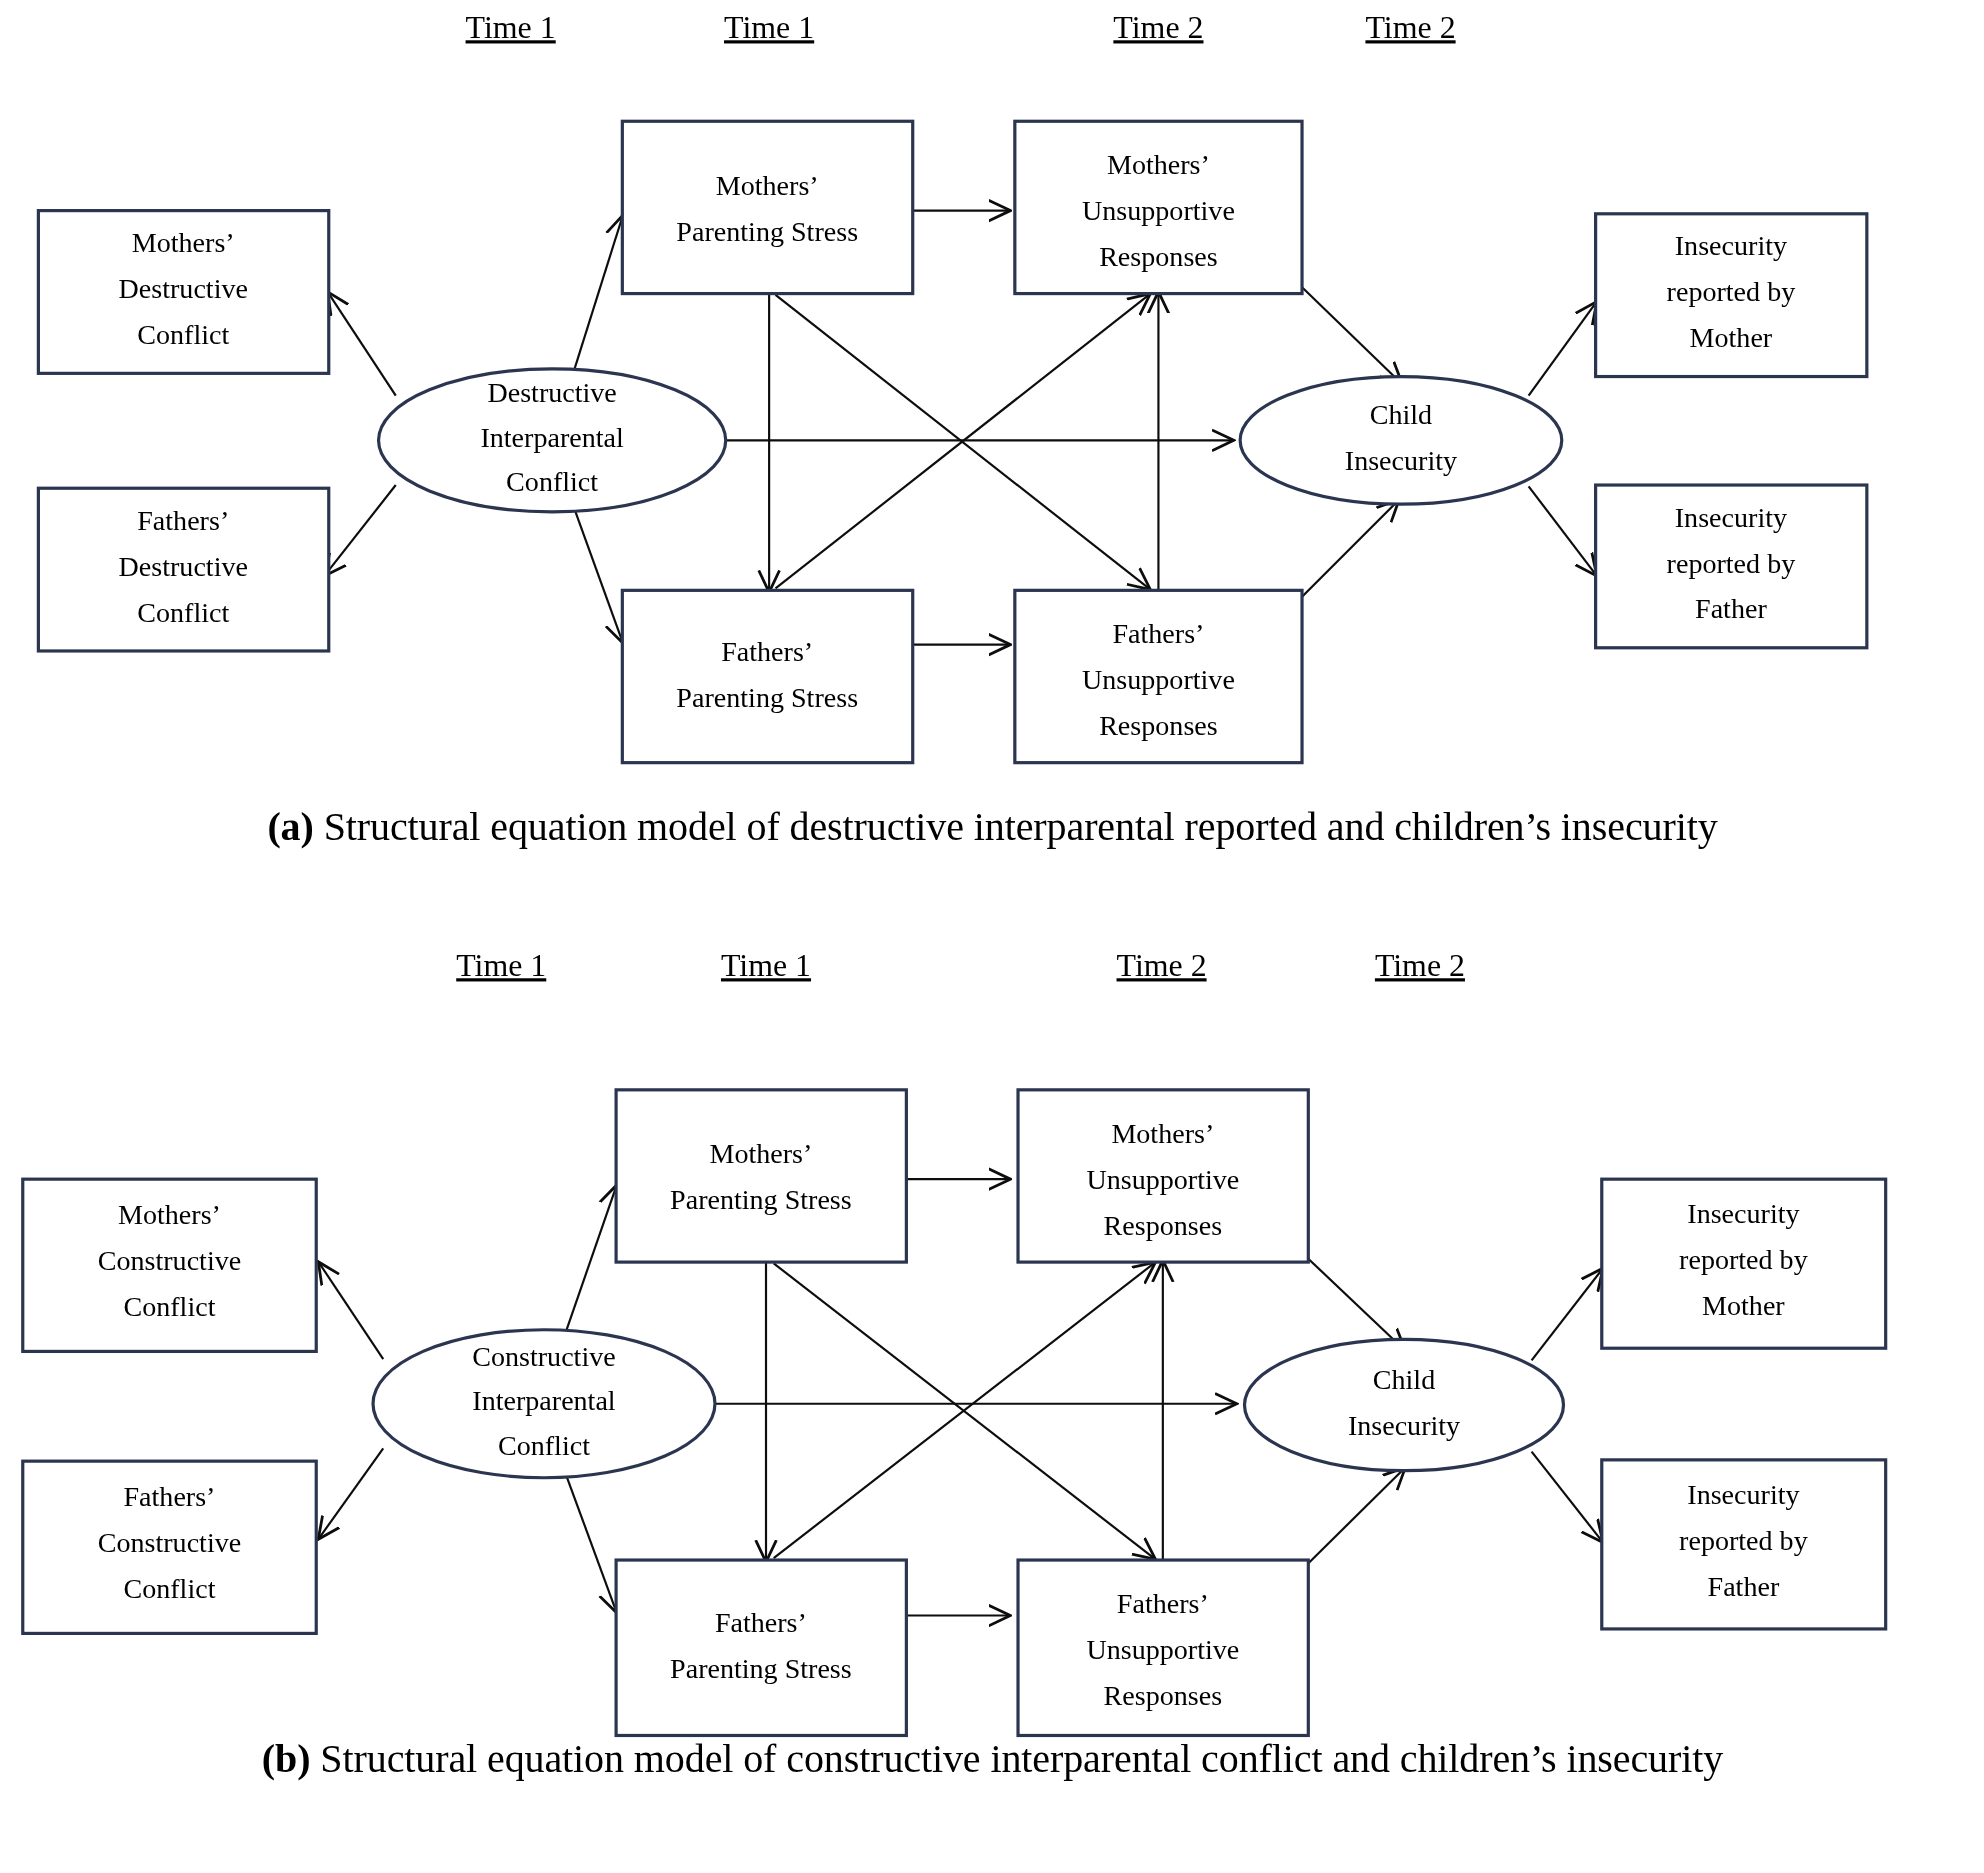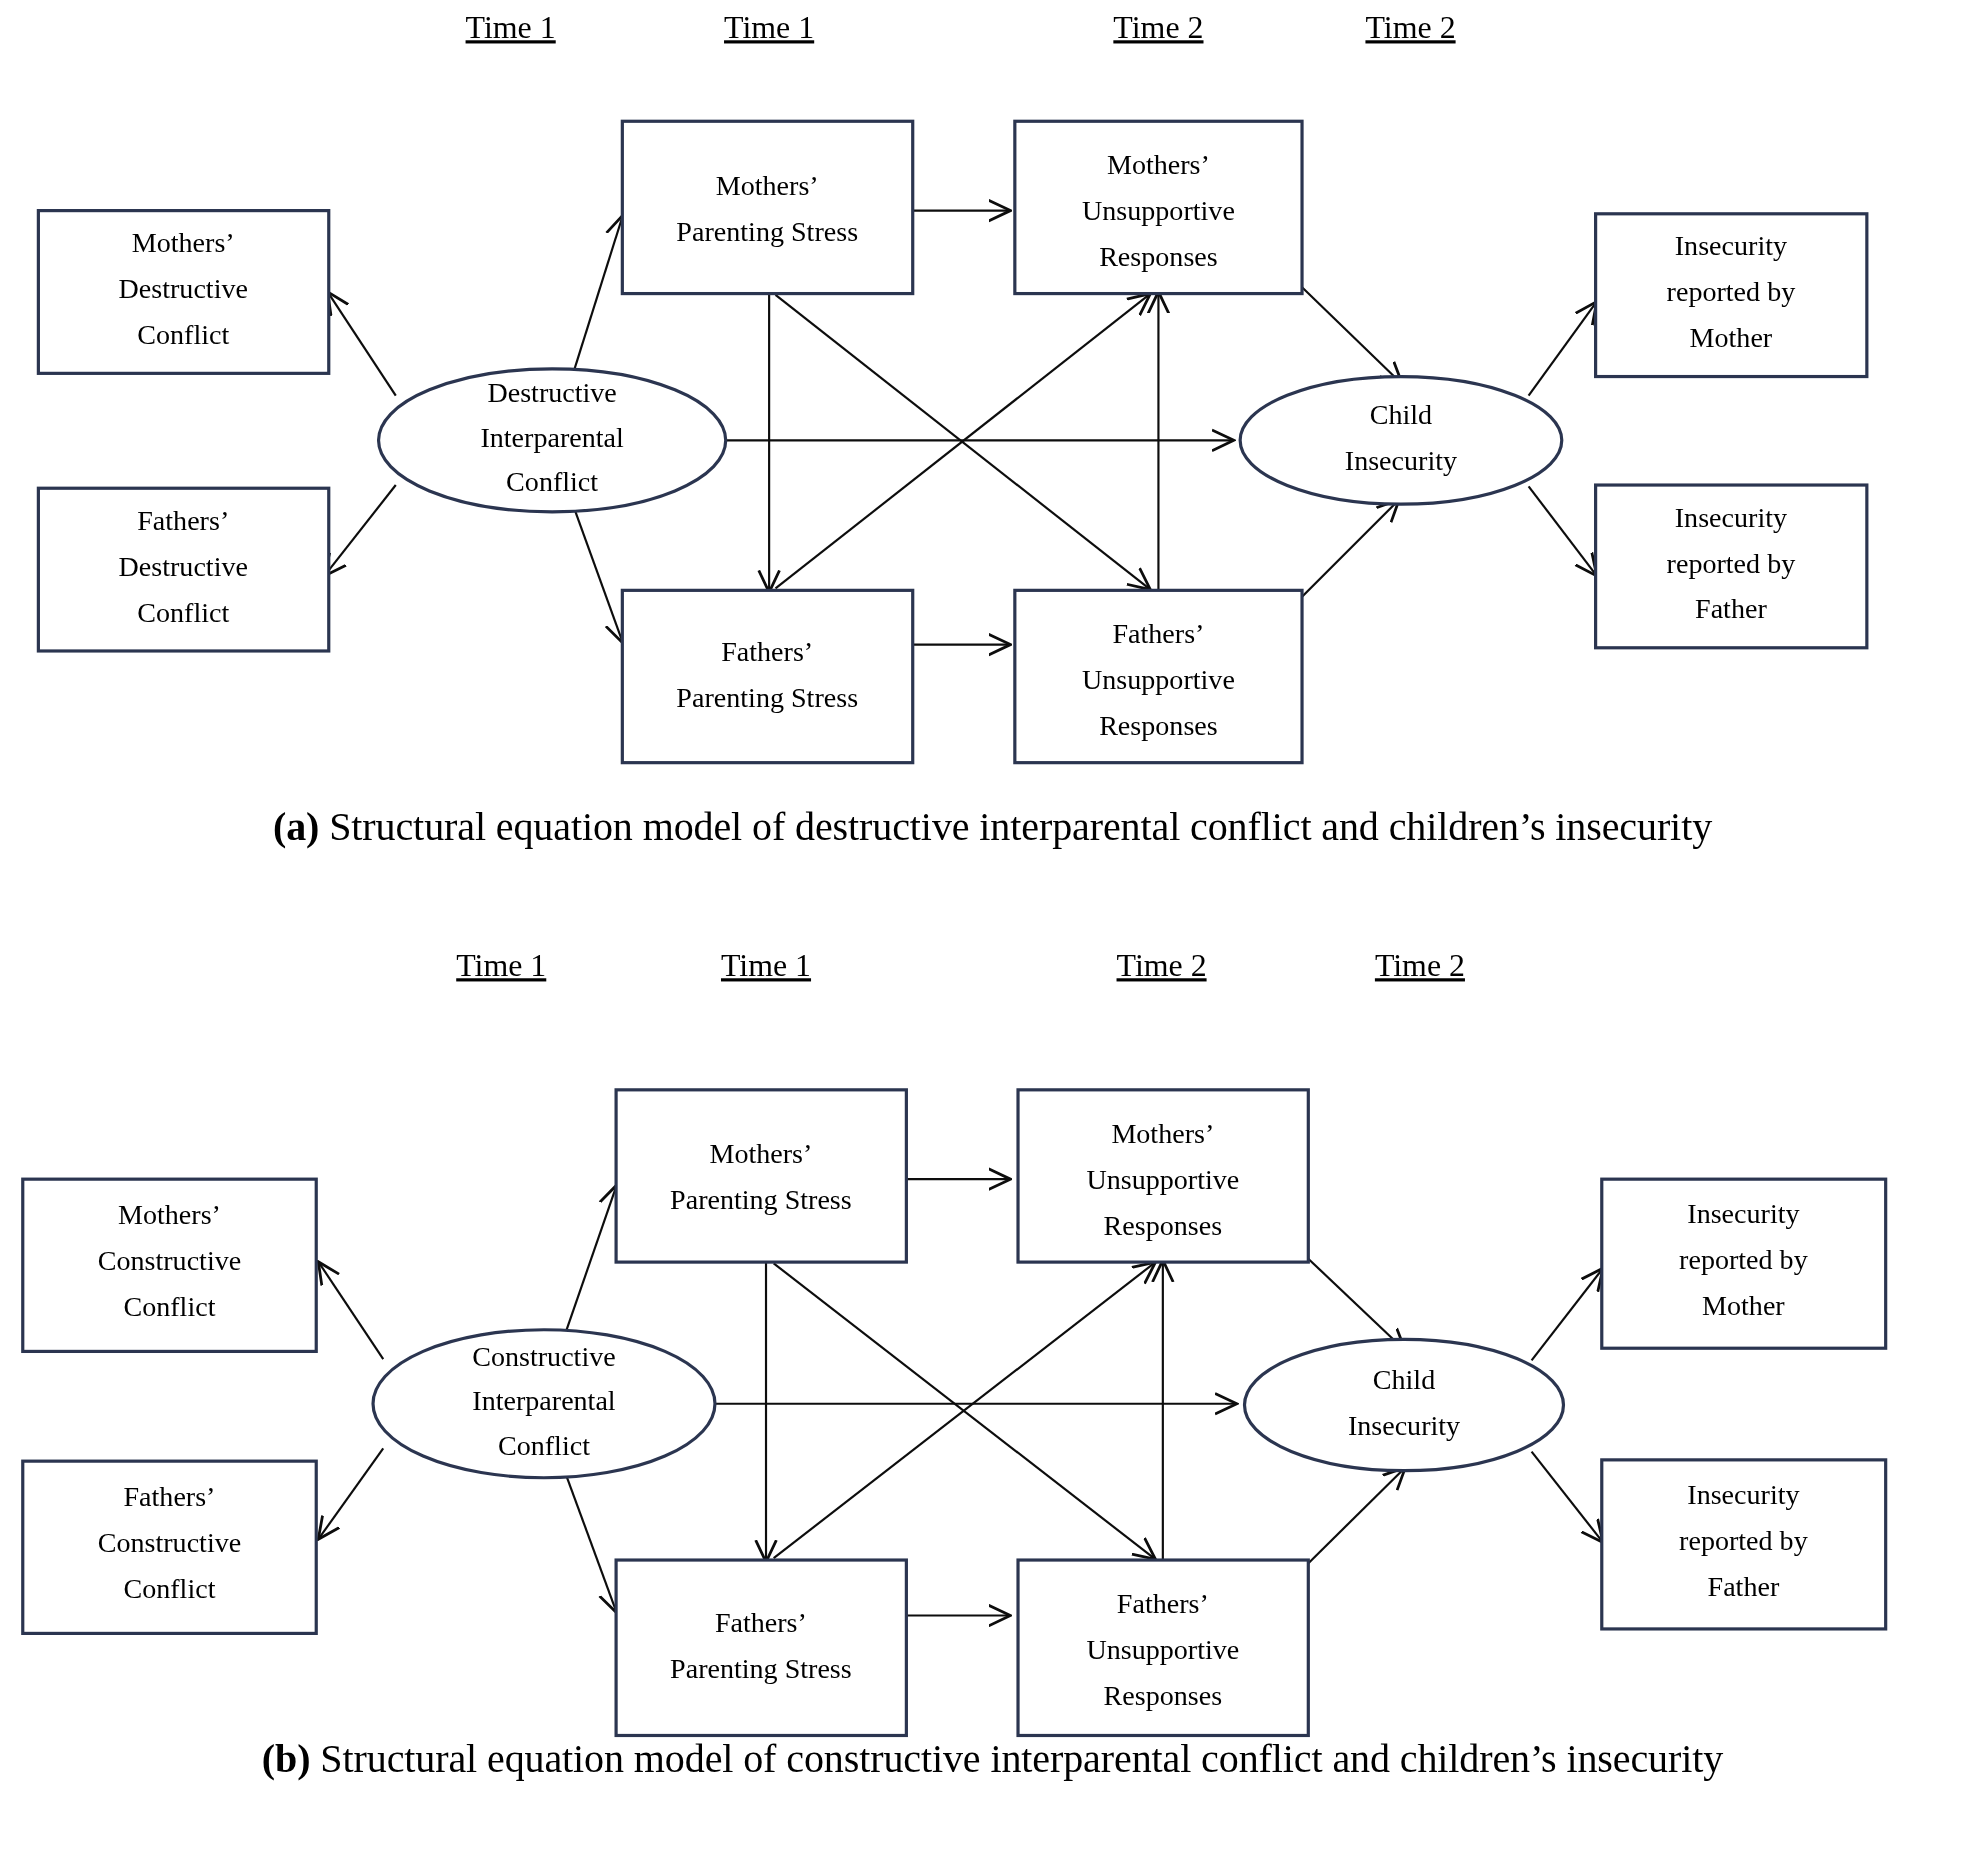--- a/index.html
+++ b/index.html
@@ -185,21 +185,21 @@
       <g>
         <rect class="box-rect" x="2500" y="760" width="425" height="255"></rect>
         <text class="node-text" x="2712" y="815">Insecurity</text>
         <text class="node-text" x="2712" y="887">reported by</text>
         <text class="node-text" x="2712" y="959">Father</text>
       </g>
     </svg>
   </div>
 
   <div class="caption" id="caption-a">
-    <b>(a)</b><span> Structural equation model of destructive interparental conflict and children’s insecurity</span>
+    <b>(a)</b><span> Structural equation model of destructive interparental reported and children’s insecurity</span>
   </div>
 
   <div class="panel" id="panel-b">
     <svg class="sem-svg" viewBox="0 0 3110 1290" width="1985" height="823">
       <defs>
         <marker id="ah-b" viewBox="0 0 12 12" refX="10" refY="6" markerWidth="11" markerHeight="11" orient="auto-start-reverse">
           <path d="M 0 0.8 L 11 6 L 0 11.2" fill="none" stroke="#0d0d0d" stroke-width="1.4"></path>
         </marker>
       </defs>
 

